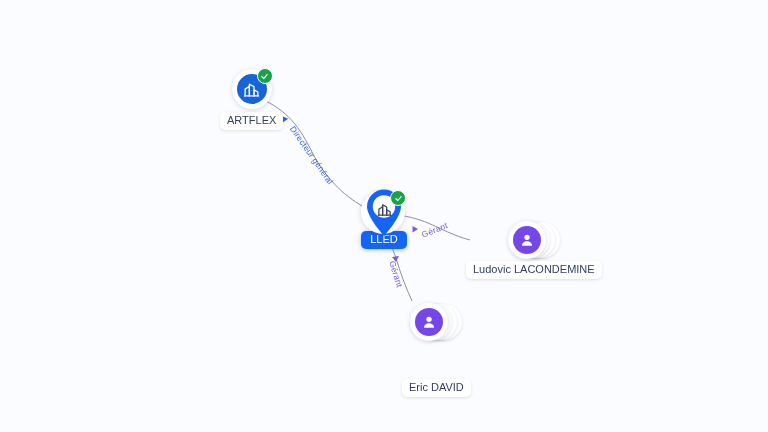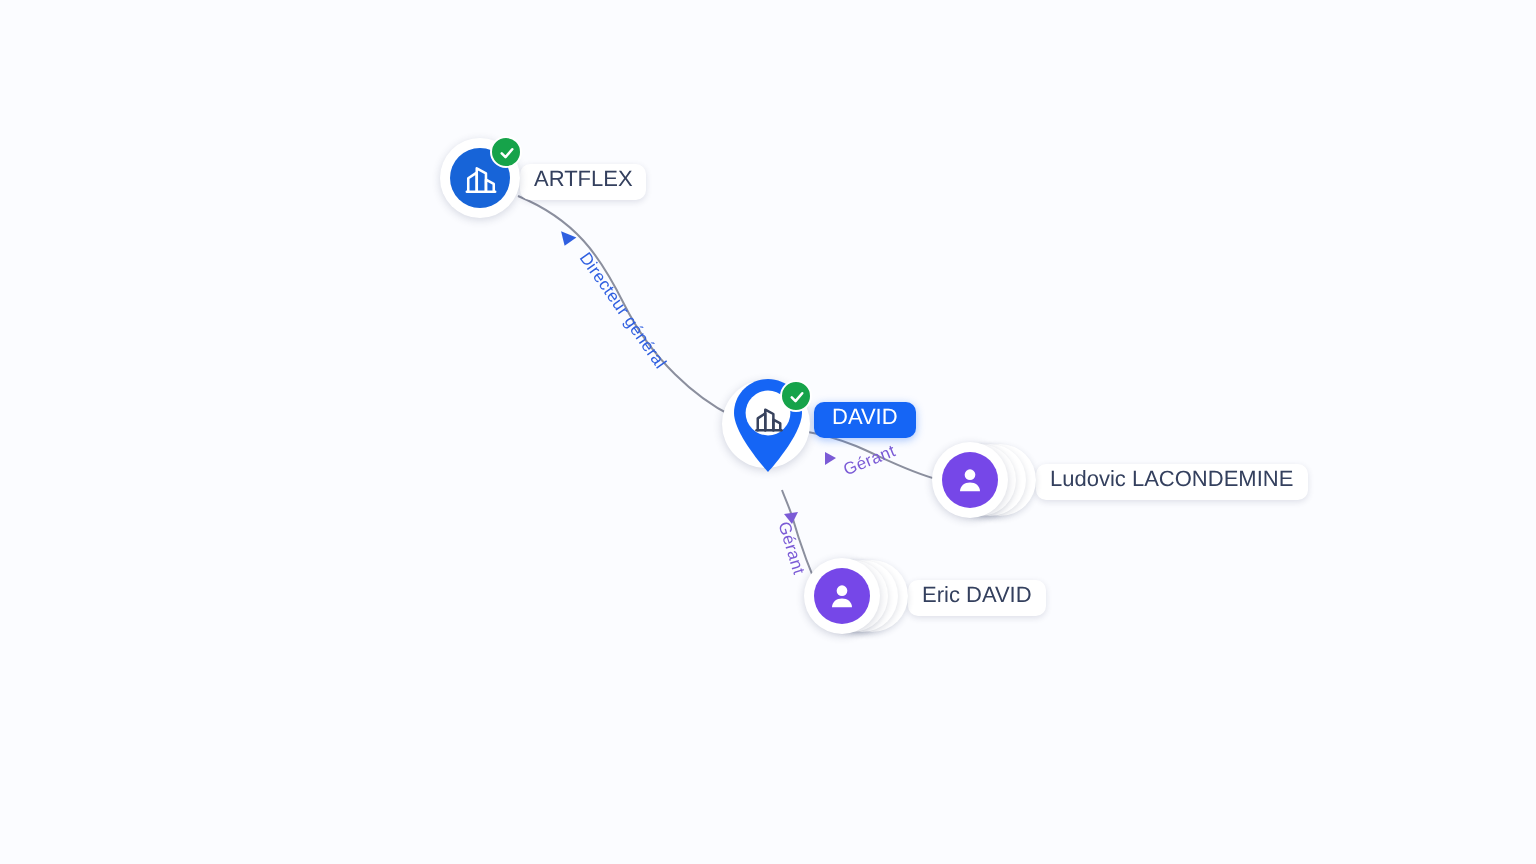--- a/index.html
+++ b/index.html
@@ -26,21 +26,21 @@
     left: 0;
     top: 0;
     width: 768px;
     height: 432px;
   }
 
   
   .node {
     position: absolute;
     display: flex;
-    flex-direction: row;
+    flex-direction: column;
     align-items: center;
   }
 
   
   .company-circle-wrap {
     position: relative;
     width: 40px;
     height: 40px;
   }
   .company-circle-halo {
@@ -253,41 +253,41 @@
           <path d="M15.5 21V12.5L21 15.5V21" stroke="#38435e" stroke-width="2" stroke-linejoin="round" stroke-linecap="round"></path>
           <path d="M2 21H22" stroke="#38435e" stroke-width="2" stroke-linecap="round"></path>
         </svg>
       </div>
       <div class="verified-badge badge-on-pin">
         <svg width="9" height="9" viewBox="0 0 24 24" fill="none" xmlns="http://www.w3.org/2000/svg">
           <path d="M5 12.5L10 17.5L19 7" stroke="#ffffff" stroke-width="3.4" stroke-linecap="round" stroke-linejoin="round"></path>
         </svg>
       </div>
     </div>
-    <div class="node-label primary" style="margin-top:-9px;">DAVID</div>
+    <div class="node-label primary" style="margin-top:-9px;">LLED</div>
   </div>
 
   <div class="node" style="left:466px; top:220px;align-items:center;">
     <div class="person-wrap">
       <div class="stack-card stack-3"></div>
       <div class="stack-card stack-2"></div>
       <div class="stack-card stack-1"></div>
       <div class="person-front">
         <div class="person-avatar">
           <svg width="16" height="16" viewBox="0 0 24 24" fill="#ffffff" xmlns="http://www.w3.org/2000/svg">
             <circle cx="12" cy="8" r="4"></circle>
             <path d="M4.5 20.5 C4.5 16.3 7.9 13.8 12 13.8 C16.1 13.8 19.5 16.3 19.5 20.5 Z"></path>
           </svg>
         </div>
       </div>
     </div>
     <div class="node-label" style="margin-top:1px;">Ludovic LACONDEMINE</div>
   </div>
 
-  <div class="node" style="left:402px; top:278px;">
+  <div class="node" style="left:402px; top:302px;gap:36px;">
     <div class="person-wrap">
       <div class="stack-card stack-3"></div>
       <div class="stack-card stack-2"></div>
       <div class="stack-card stack-1"></div>
       <div class="person-front">
         <div class="person-avatar">
           <svg width="16" height="16" viewBox="0 0 24 24" fill="#ffffff" xmlns="http://www.w3.org/2000/svg">
             <circle cx="12" cy="8" r="4"></circle>
             <path d="M4.5 20.5 C4.5 16.3 7.9 13.8 12 13.8 C16.1 13.8 19.5 16.3 19.5 20.5 Z"></path>
           </svg>

